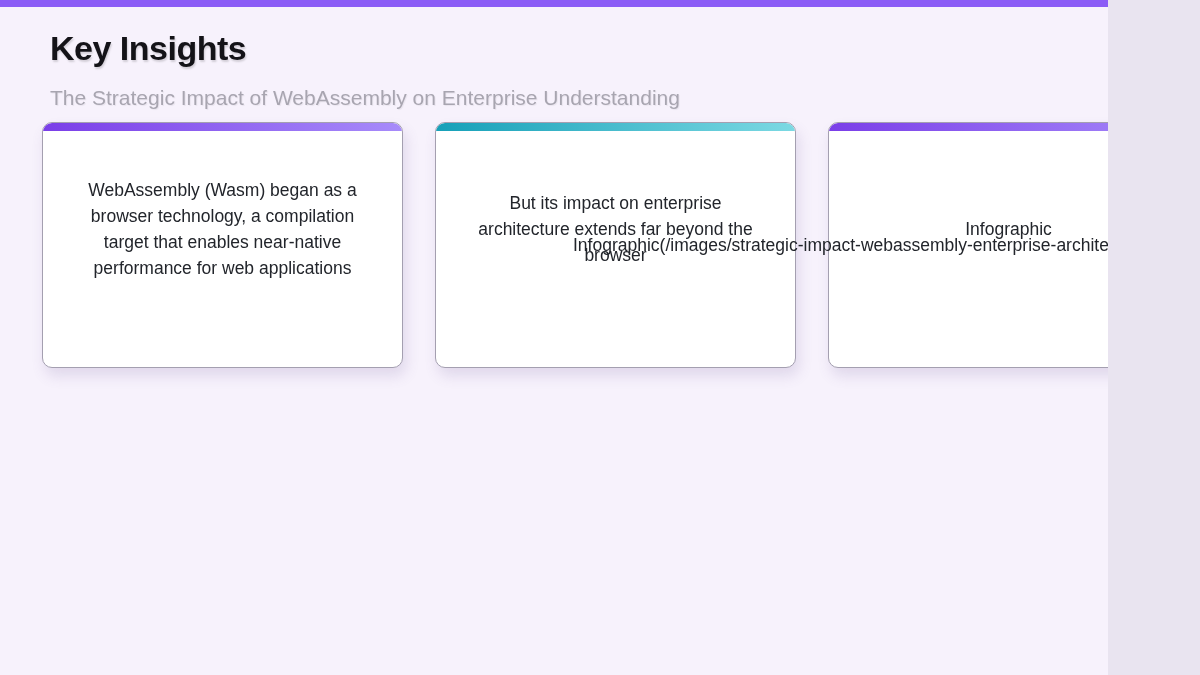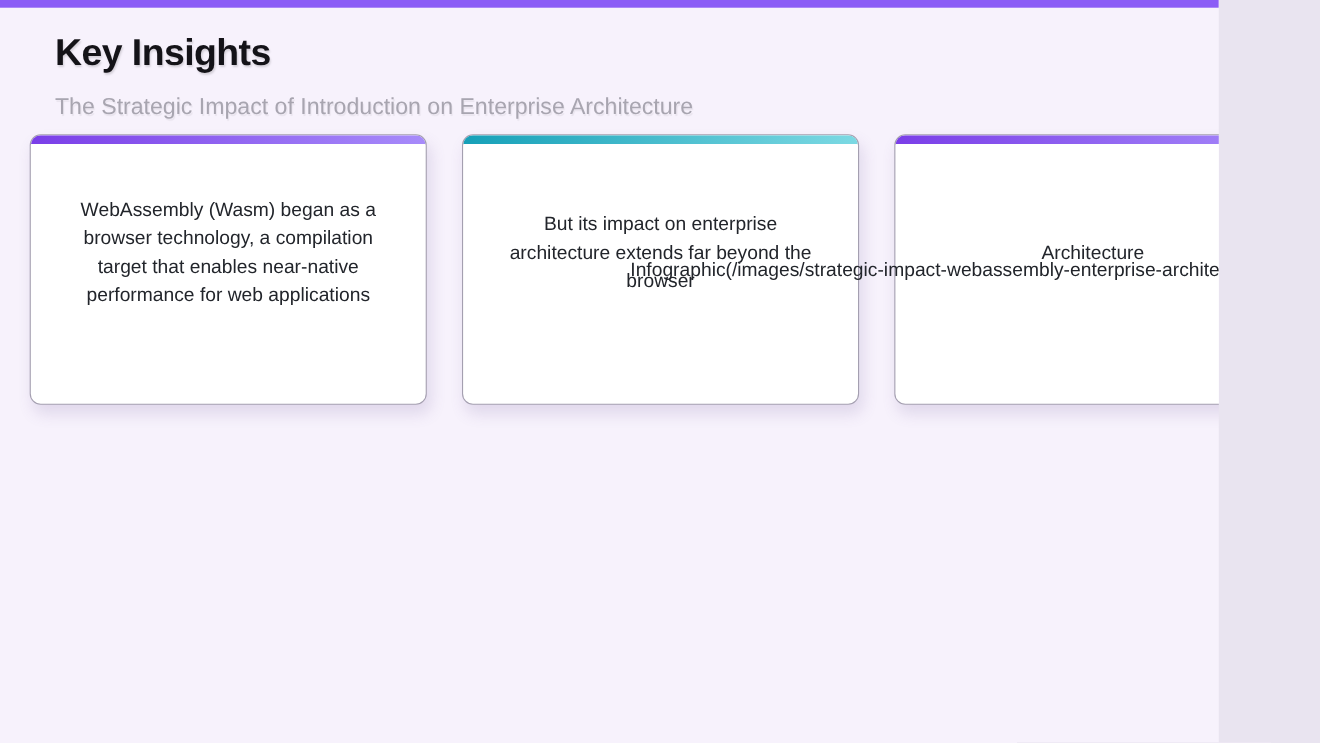--- a/index.html
+++ b/index.html
@@ -39,21 +39,21 @@
     left: 50px;
     top: 86px;
     margin: 0;
     font-size: 21px;
     font-weight: 400;
     color: #a8a5b0;
     text-shadow: 1px 1px 1px rgba(0,0,0,0.06);
   }
   .grid {
     position: absolute;
-    left: 27px;
+    left: 42px;
     top: 122px;
     display: grid;
     grid-template-columns: repeat(3, 361px);
     grid-auto-rows: 246px;
     column-gap: 32px;
     row-gap: 34px;
   }
   .card {
     position: relative;
     background: #ffffff;
@@ -95,42 +95,42 @@
   }
 </style>
 </head>
 <body>
 
 <div class="page">
 
   <div class="topbar" style="background: rgb(139, 92, 246);"></div>
 
   <h1 class="page-title">Key Insights</h1>
-  <h2 class="page-subtitle">The Strategic Impact of Introduction on Enterprise Architecture</h2>
+  <h2 class="page-subtitle">The Strategic Impact of WebAssembly on Enterprise Understanding</h2>
 
   <div class="grid">
 
     <div class="card">
       <div class="card-accent" style="background: linear-gradient(90deg, rgb(122, 62, 232), rgb(167, 139, 250));"></div>
       <div class="card-content">
         <p>WebAssembly (Wasm) began as a browser technology, a compilation target that enables near-native performance for web applications</p>
       </div>
     </div>
 
     <div class="card">
       <div class="card-accent" style="background: linear-gradient(90deg, rgb(22, 160, 184), rgb(124, 217, 227));"></div>
       <div class="card-content">
         <p>But its impact on enterprise architecture extends far beyond the browser</p>
       </div>
     </div>
 
     <div class="card">
       <div class="card-accent" style="background: linear-gradient(90deg, rgb(122, 62, 232), rgb(167, 139, 250));"></div>
       <div class="card-content">
-        <p>Architecture</p>
+        <p>Infographic</p>
       </div>
     </div>
 
 
 
   </div>
 
   <div class="overflow-line">Infographic(/images/strategic-impact-webassembly-enterprise-architecture-enterpri</div>
 
 </div>

